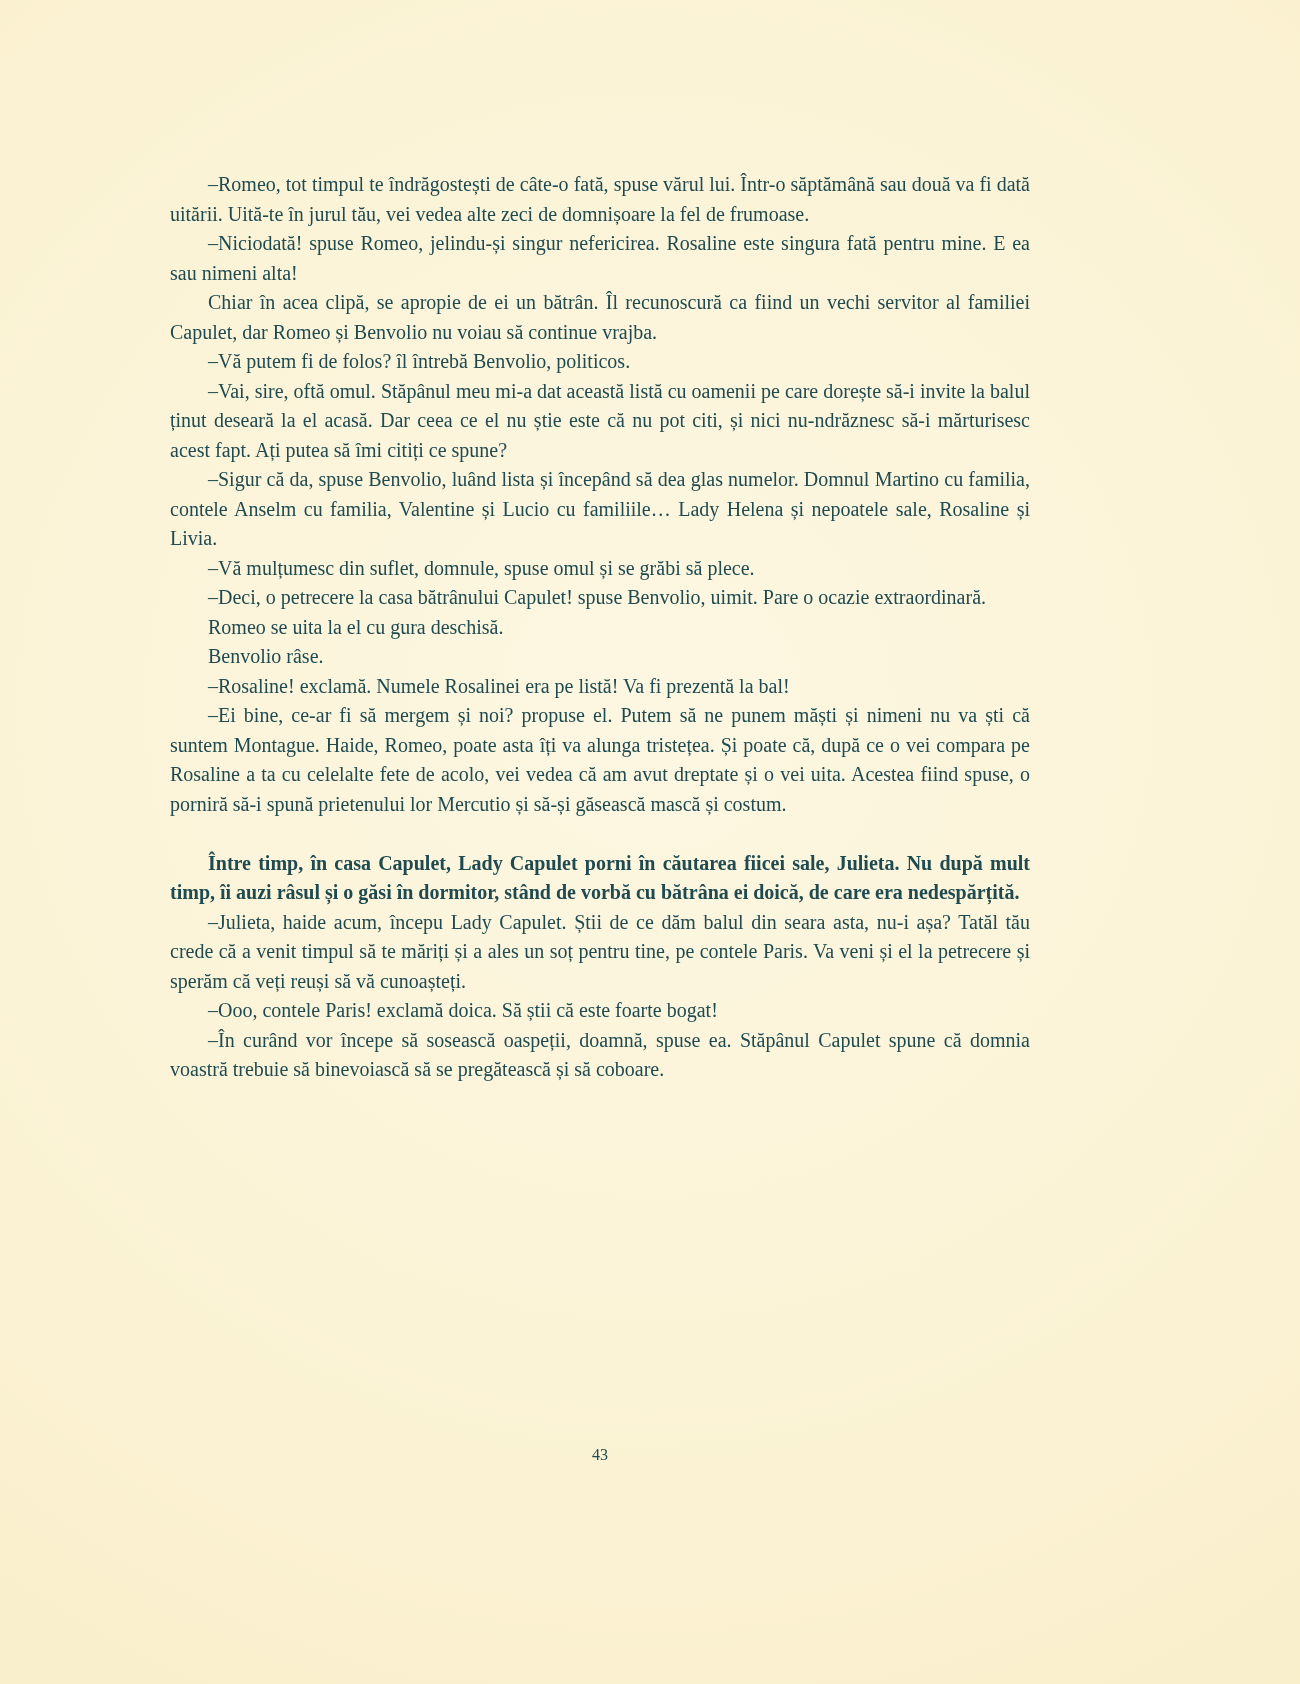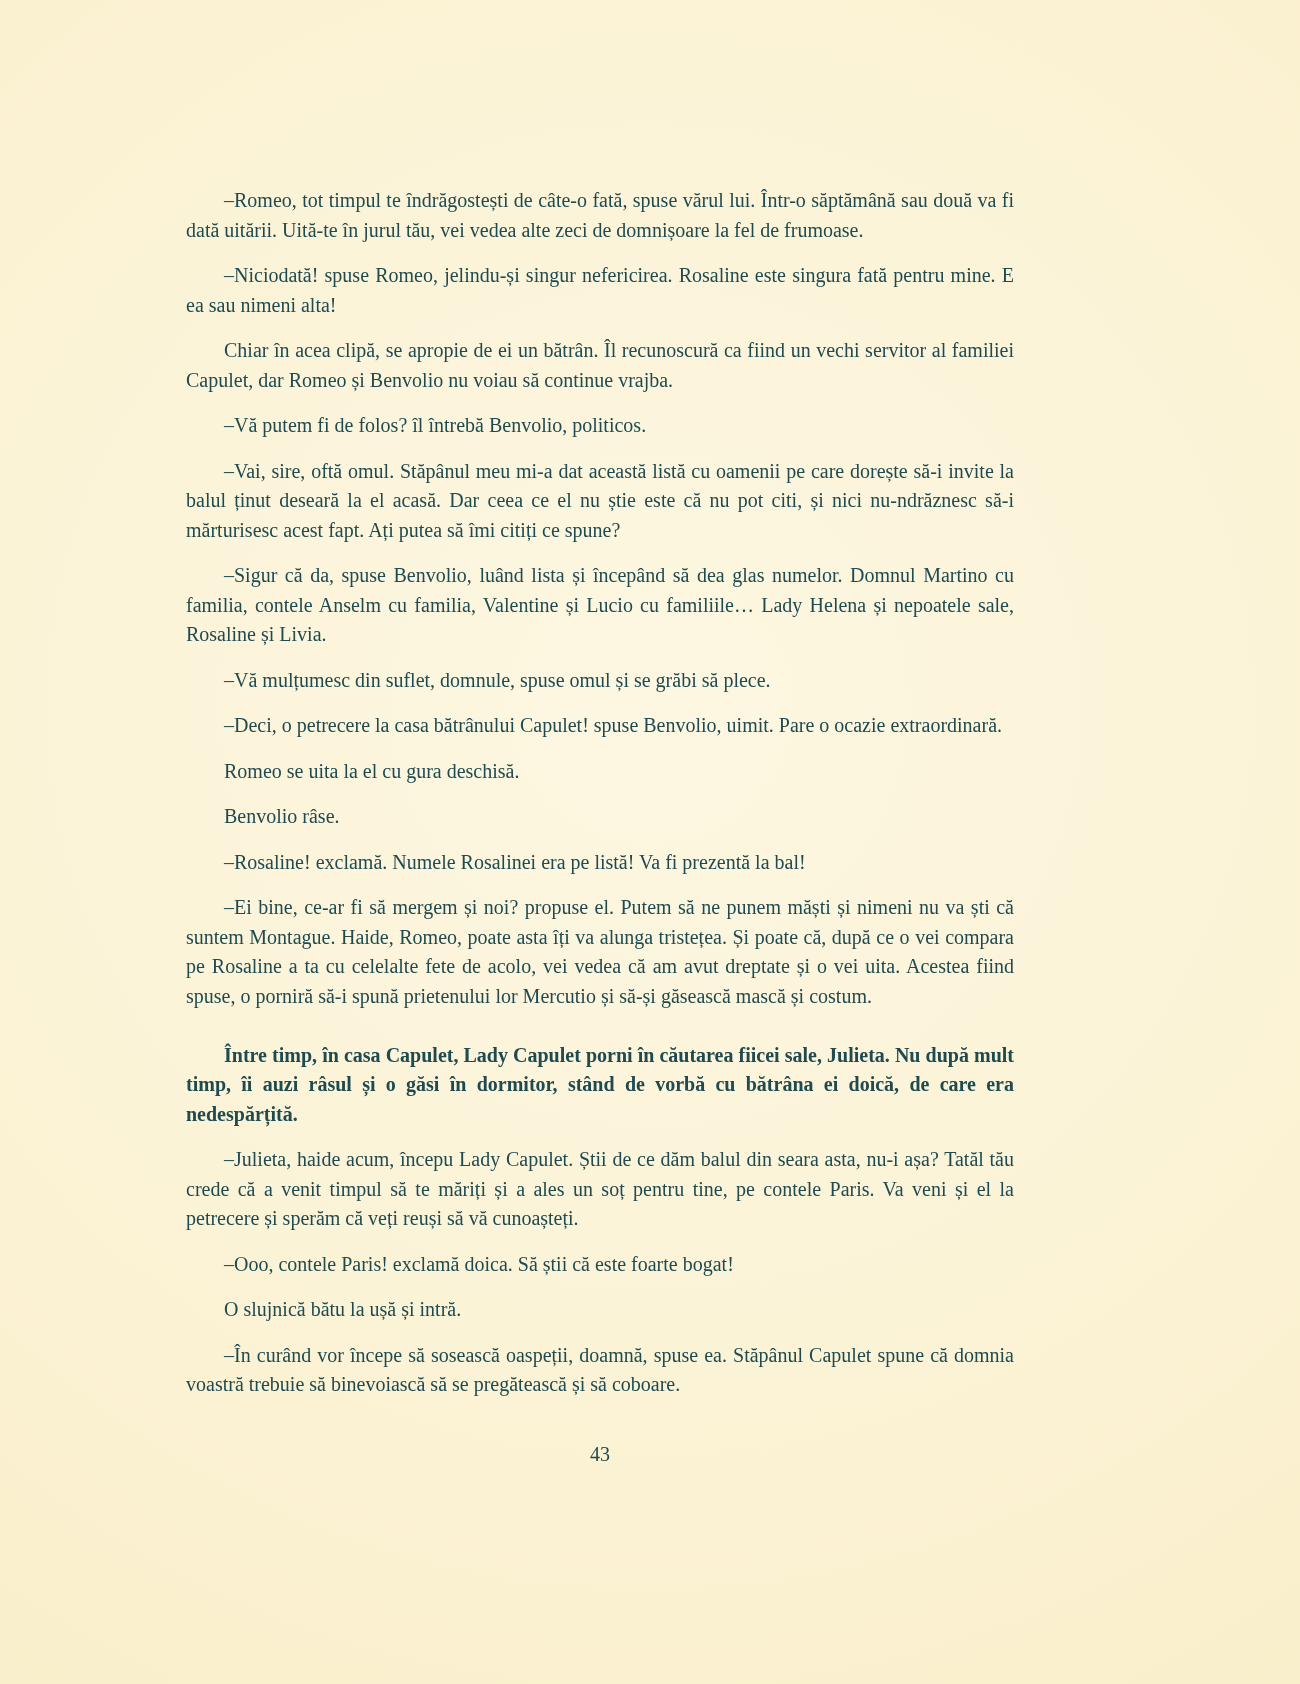--- a/index.html
+++ b/index.html
@@ -34,36 +34,36 @@
     left: 170px;
     top: 170px;
     width: 860px;
     color: var(--ink);
     font-size: 20px;
     line-height: 29.5px;
     text-align: justify;
     text-justify: inter-word;
   }
   .text-block p {
-    margin: 16px;
+    margin: 0;
     padding: 0;
     text-indent: 38px;
   }
   .text-block p.space-before {
     margin-top: 29.5px;
     font-weight: bold;
   }
   .page-number {
     position: absolute;
     left: 170px;
     width: 860px;
     top: 1440px;
     text-align: center;
     color: var(--ink);
-    font-size: 20px;
+    font-size: 16px;
     line-height: 29.5px;
   }
 </style>
 </head>
 <body>
 
 <div class="page">
   <div class="text-block" id="paragraphs-container">
       <p class="">–Romeo, tot timpul te îndrăgostești de câte-o fată, spuse vărul lui. Într-o săptămână sau două va fi dată uitării. Uită-te în jurul tău, vei vedea alte zeci de domnișoare la fel de frumoase.</p>
       <p class="">–Niciodată! spuse Romeo, jelindu-și singur nefericirea. Rosaline este singura fată pentru mine. E ea sau nimeni alta!</p>
@@ -73,17 +73,16 @@
       <p class="">–Sigur că da, spuse Benvolio, luând lista și începând să dea glas numelor. Domnul Martino cu familia, contele Anselm cu familia, Valentine și Lucio cu familiile… Lady Helena și nepoatele sale, Rosaline și Livia.</p>
       <p class="">–Vă mulțumesc din suflet, domnule, spuse omul și se grăbi să plece.</p>
       <p class="">–Deci, o petrecere la casa bătrânului Capulet! spuse Benvolio, uimit. Pare o ocazie extraordinară.</p>
       <p class="">Romeo se uita la el cu gura deschisă.</p>
       <p class="">Benvolio râse.</p>
       <p class="">–Rosaline! exclamă. Numele Rosalinei era pe listă! Va fi prezentă la bal!</p>
       <p class="">–Ei bine, ce-ar fi să mergem și noi? propuse el. Putem să ne punem măști și nimeni nu va ști că suntem Montague. Haide, Romeo, poate asta îți va alunga tristețea. Și poate că, după ce o vei compara pe Rosaline a ta cu celelalte fete de acolo, vei vedea că am avut dreptate și o vei uita. Acestea fiind spuse, o porniră să-i spună prietenului lor Mercutio și să-și găsească mască și costum.</p>
       <p class="space-before">Între timp, în casa Capulet, Lady Capulet porni în căutarea fiicei sale, Julieta. Nu după mult timp, îi auzi râsul și o găsi în dormitor, stând de vorbă cu bătrâna ei doică, de care era nedespărțită.</p>
       <p class="">–Julieta, haide acum, începu Lady Capulet. Știi de ce dăm balul din seara asta, nu-i așa? Tatăl tău crede că a venit timpul să te măriți și a ales un soț pentru tine, pe contele Paris. Va veni și el la petrecere și sperăm că veți reuși să vă cunoașteți.</p>
       <p class="">–Ooo, contele Paris! exclamă doica. Să știi că este foarte bogat!</p>
-      <p class="">O slujnică bătu la ușă și intră.</p>
       <p class="">–În curând vor începe să sosească oaspeții, doamnă, spuse ea. Stăpânul Capulet spune că domnia voastră trebuie să binevoiască să se pregătească și să coboare.</p>
     </div>
   <div class="page-number">43</div>
 </div>
 
 </body></html>

